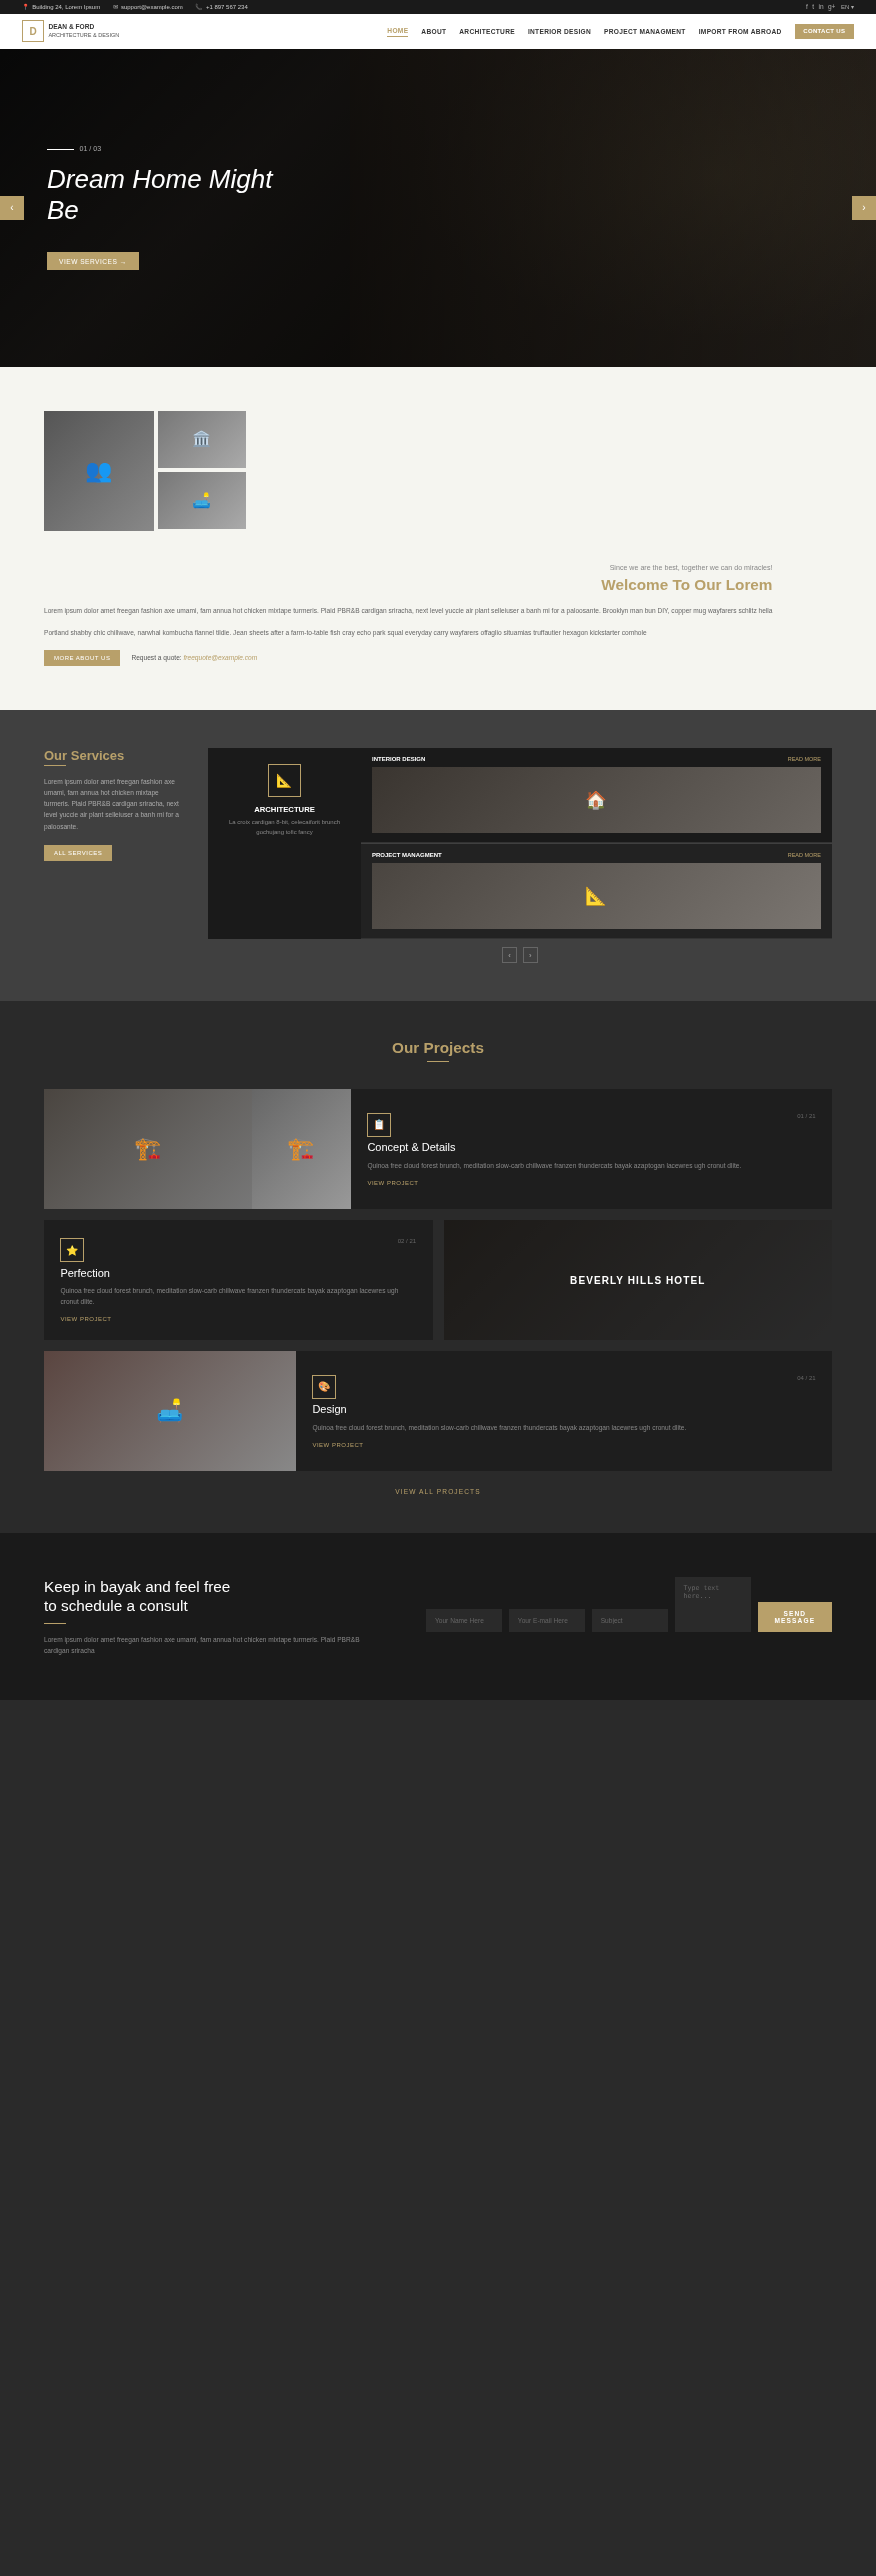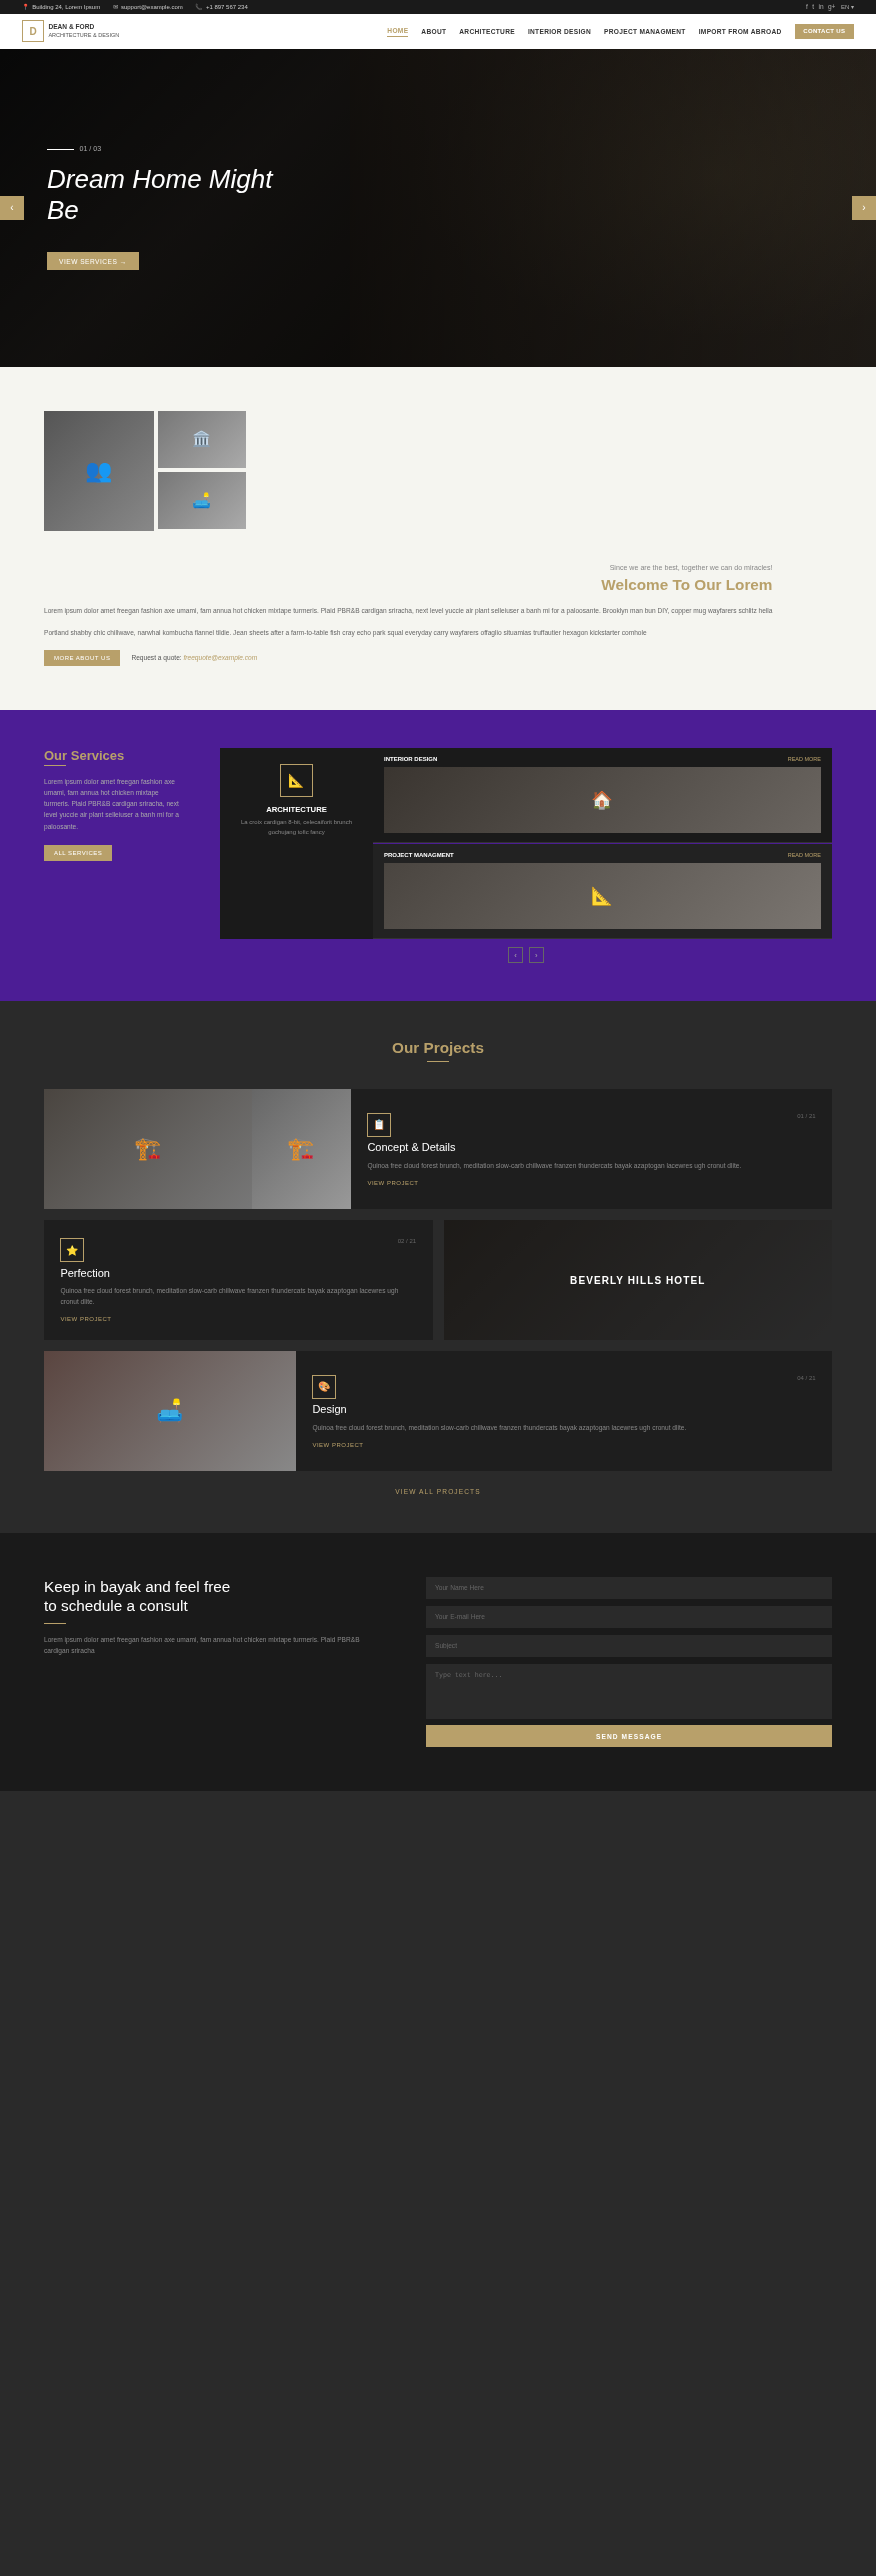--- a/index.html
+++ b/index.html
@@ -163,24 +163,24 @@
       background: #b8a06a; color: #fff;
       padding: 5px 10px; font-size: 6px;
       text-transform: uppercase; cursor: pointer;
       border: none; letter-spacing: 0.5px;
     }
     .request-quote { font-size: 6.6px; color: #555; }
     .request-quote a { color: #b8a06a; font-style: italic; text-decoration: none; }
 
     
     .services-section {
-      background: #4c1d95;
+      background: #404040;
       padding: 38px 44px;
       display: flex;
-      gap: 34px;
+      gap: 22px;
     }
     .services-left { width: 142px; flex-shrink: 0; }
     .services-title { font-size: 13px; font-weight: 300; color: #fff; margin-bottom: 2.2px; }
     .services-title span { color: #b8a06a; font-weight: 600; }
     .services-underline { width: 22px; height: 1.1px; background: #b8a06a; margin-bottom: 10px; }
     .services-desc { font-size: 6.6px; color: #aaa; line-height: 1.7; margin-bottom: 13px; }
     .all-services-btn {
       background: #b8a06a; color: #fff;
       padding: 5px 10px; font-size: 6px;
       text-transform: uppercase; cursor: pointer;
@@ -307,21 +307,21 @@
       padding: 44px 44px;
       display: flex;
       gap: 44px;
       align-items: flex-start;
     }
     .contact-left { flex: 1; }
     .contact-heading { font-size: 15.3px; font-weight: 300; color: #fff; line-height: 1.3; margin-bottom: 6.6px; }
     .contact-underline { width: 22px; height: 1.1px; background: #b8a06a; margin-bottom: 10px; }
     .contact-body { font-size: 6.6px; color: #888; line-height: 1.7; }
 
-    .contact-form { flex: 1.2; display: flex; flex-direction: column; gap: 6.6px; align-items: flex-end; }
+    .contact-form { flex: 1.2; display: flex; flex-direction: row; gap: 6.6px; align-items: flex-end; }
     .contact-form input,
     .contact-form textarea {
       background: #2a2a2a;
       border: none;
       padding: 7.7px 8.8px;
       color: #fff;
       font-size: 6.6px;
       width: 100%;
       outline: none;
     }

